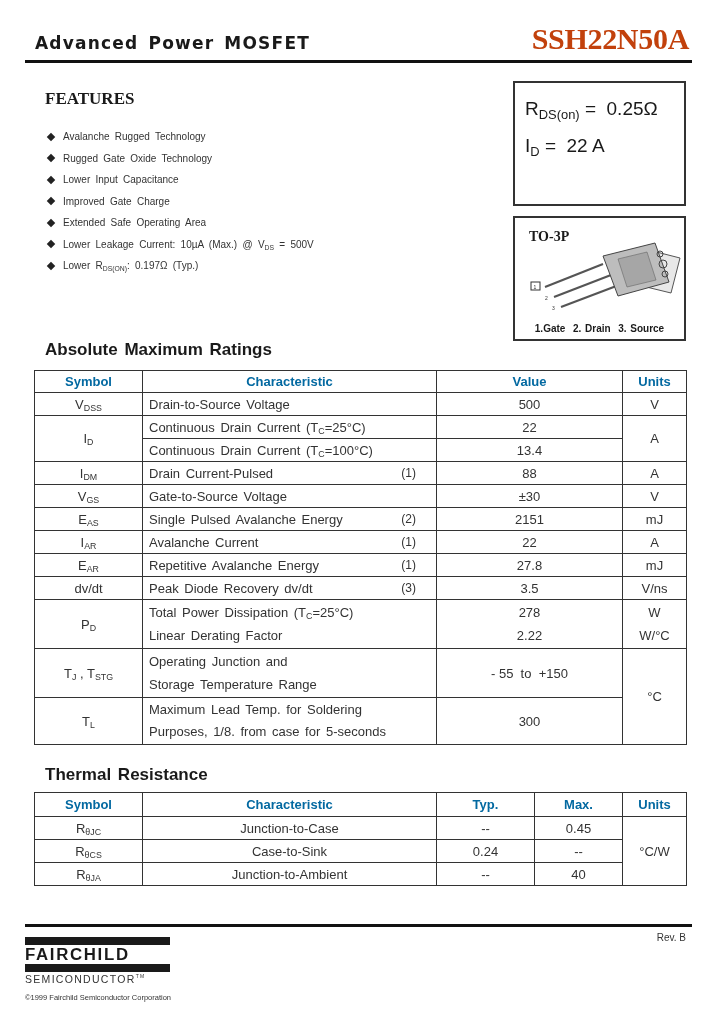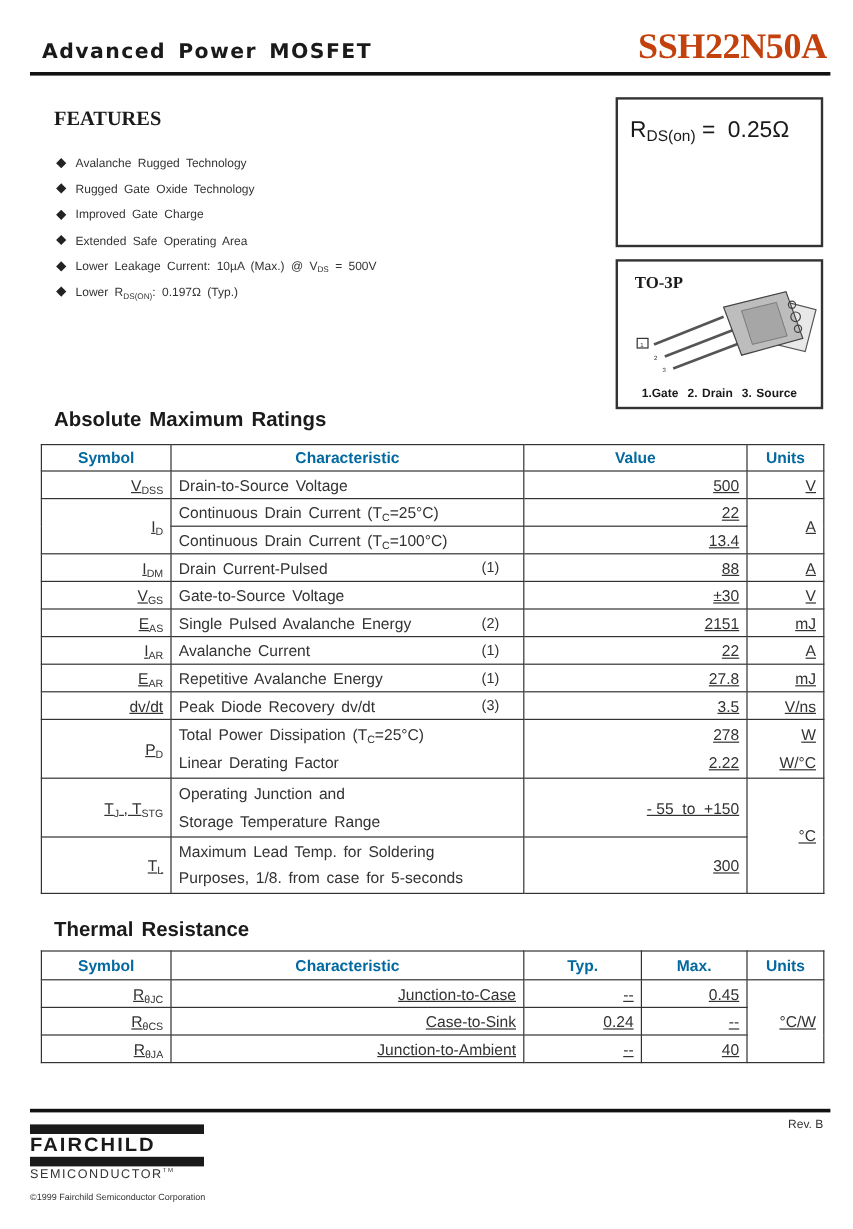--- a/index.html
+++ b/index.html
@@ -22,21 +22,21 @@
   .pkg-box { position: absolute; left: 513px; top: 216px; width: 173px; height: 125px; border: 2px solid #333; }
   .pkg-title { position: absolute; left: 14px; top: 11px; font-family: "Liberation Serif", serif; font-weight: bold; font-size: 14px; color: #1a1a1a; }
   .pkg-svg { position: absolute; left: 8px; top: 22px; }
   .pkg-pins { position: absolute; left: 0; right: 0; bottom: 5px; text-align: center; font-weight: bold; font-size: 10px; color: #1a1a1a; word-spacing: 1px; }
 
   .section-title { position: absolute; font-weight: bold; font-size: 17px; color: #1a1a1a; word-spacing: 2px; }
 
   table.grid { position: absolute; border-collapse: collapse; table-layout: fixed; }
   table.grid td, table.grid th { border: 1.5px solid #333; font-size: 13px; color: #333; padding: 0 6px; white-space: nowrap; }
   table.grid th { font-weight: bold; color: #0369a1; text-align: center; height: 22px; }
-  .c { text-align: right; text-decoration: underline; }
+  .c { text-align: center; }
   .l { text-align: left; word-spacing: 2px; }
   .note { float: right; font-size: 12px; margin-right: 14px; }
 
   .footer-rule { position: absolute; left: 25px; top: 924px; width: 667px; height: 3px; background: #111; }
   .logo { position: absolute; left: 25px; top: 937px; width: 145px; }
   .logo-bar { height: 8px; background: #1a1a1a; }
   .logo-name { font-weight: bold; font-size: 16px; letter-spacing: 1.6px; color: #1a1a1a; line-height: 19px; transform: scaleX(1.05); transform-origin: left; }
   .logo-semi { font-size: 10.5px; letter-spacing: 1.3px; color: #333; margin-top: 1px; }
   .logo-semi sup { font-size: 5px; vertical-align: 5px; }
   .copyright { position: absolute; left: 25px; top: 993px; font-size: 7.5px; color: #333; }
@@ -46,28 +46,30 @@
 <body>
 
 <div class="header-sub">Advanced Power MOSFET</div>
 <div class="header-part">SSH22N50A</div>
 <div class="header-rule"></div>
 
 <div class="features-title">FEATURES</div>
 <ul class="features-list">
   <li><span class="bullet"></span><span>Avalanche Rugged Technology</span></li>
   <li><span class="bullet"></span><span>Rugged Gate Oxide Technology</span></li>
+  <li><span class="bullet"></span><span>Lower Input Capacitance</span></li>
   <li><span class="bullet"></span><span>Improved Gate Charge</span></li>
   <li><span class="bullet"></span><span>Extended Safe Operating Area</span></li>
   <li><span class="bullet"></span><span>Lower Leakage Current: 10µA (Max.) @ V</span><sub>DS</sub><span> = 500V</span></li>
   <li><span class="bullet"></span><span>Lower R</span><sub>DS(ON)</sub><span>: 0.197Ω (Typ.)</span></li>
 </ul>
 
 <div class="spec-box">
   <div class="spec-line"><span>R</span><sub>DS(on)</sub><span style="white-space:pre"> =  0.25Ω</span></div>
+  <div class="spec-line"><span>I</span><sub>D</sub><span style="white-space:pre"> =  22 A</span></div>
 </div>
 
 <div class="pkg-box">
   <div class="pkg-title">TO-3P</div>
   <svg class="pkg-svg" width="160" height="80" viewBox="0 0 160 80">
 
     <line x1="22" y1="47" x2="80" y2="24" stroke="#555" stroke-width="2.2"></line>
     <line x1="31" y1="57" x2="88" y2="35" stroke="#555" stroke-width="2.2"></line>
     <line x1="38" y1="67" x2="96" y2="45" stroke="#555" stroke-width="2.2"></line>
 

